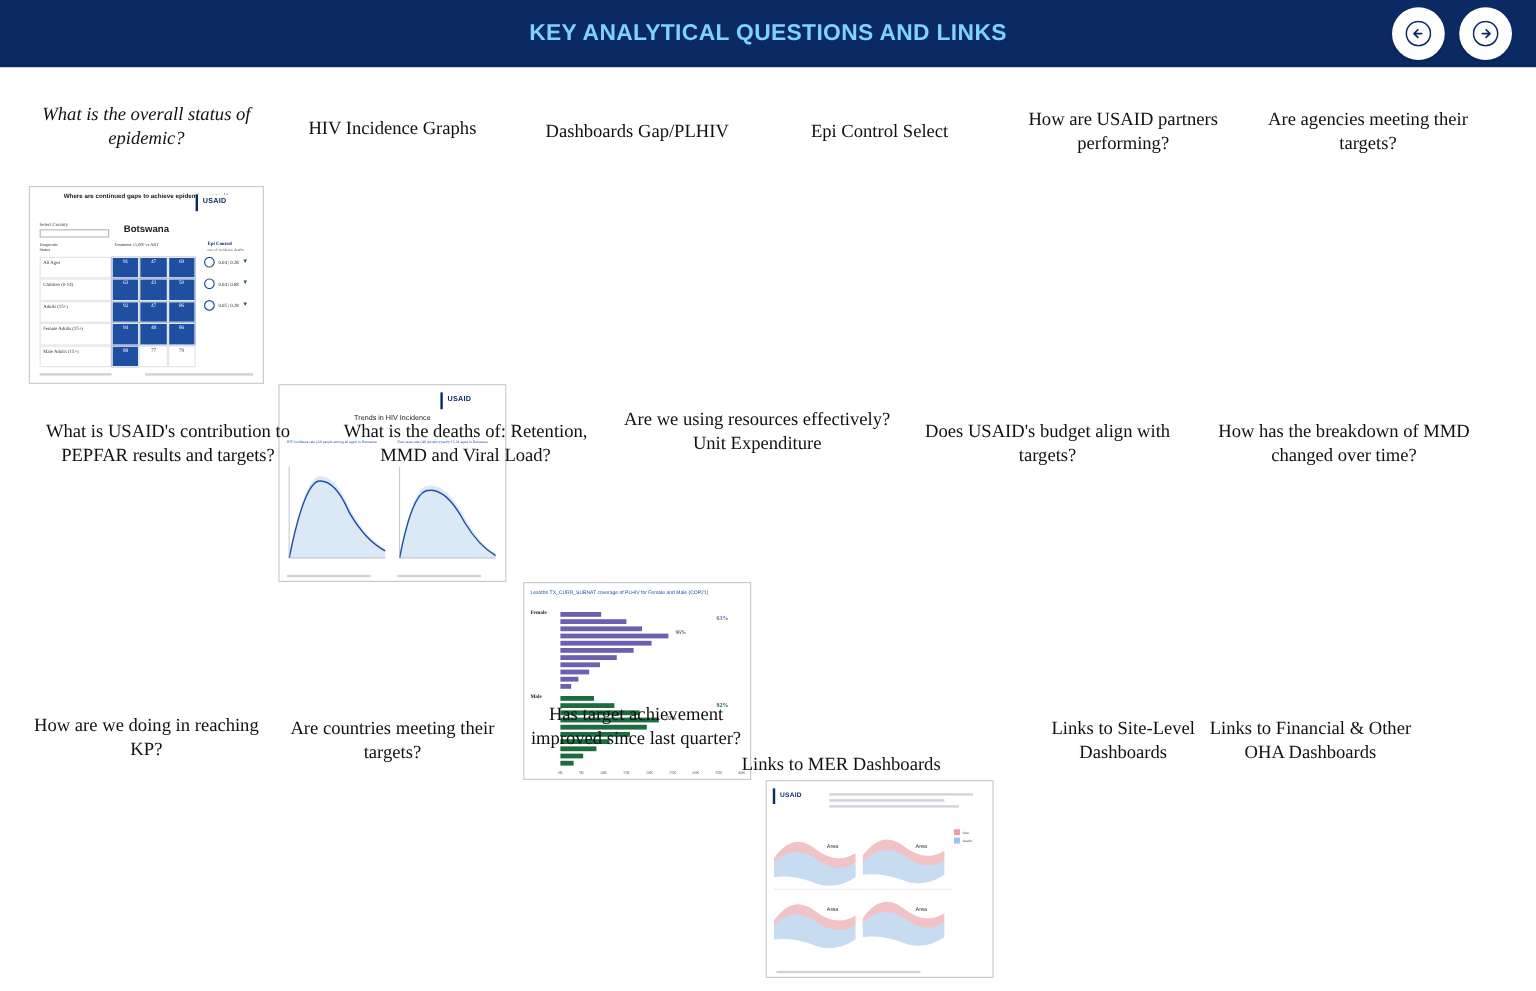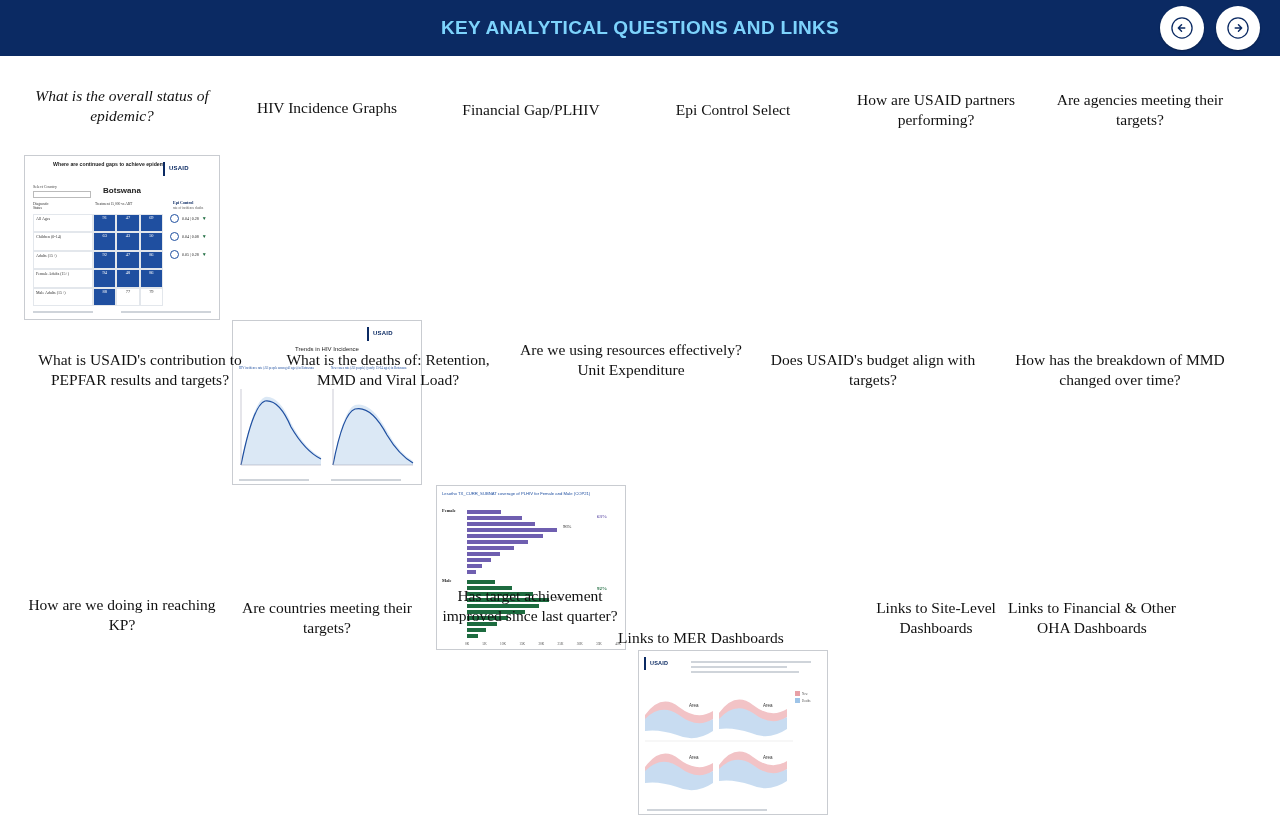--- a/index.html
+++ b/index.html
@@ -174,21 +174,21 @@
         <path d="M2 82 Q12 30 24 26 Q40 22 56 52 Q68 72 82 80" fill="none" stroke="#1f4fa0" stroke-width="1.2"></path>
         <line x1="2" y1="82" x2="82" y2="82" stroke="#aab" stroke-width=".6"></line>
         <line x1="2" y1="6" x2="2" y2="82" stroke="#aab" stroke-width=".6"></line>
       </svg>
       <div class="txtline" style="left:6px; top:158px; width:70px;"></div>
       <div class="txtline" style="left:98px; top:158px; width:70px;"></div>
     </div>
   </div>
 
   <div class="cell" style="left:436px; top:100px; width:190px;">
-    <div class="cell-label">Financial Gap/PLHIV</div>
+    <div class="cell-label">Dashboards Gap/PLHIV</div>
   </div>
   <div class="thumb" style="left:436px; top:155px; width:190px; height:165px;">
     <div class="thumb-inner">
       <div style="position:absolute; left:5px; right:5px; top:5px; font-size:4.2px; color:#1f4fa0; font-family:'Liberation Sans',sans-serif; line-height:1.3;">Lesotho TX_CURR_SUBNAT coverage of PLHIV for Female and Male (COP21)</div>
       <div style="position:absolute; left:5px; top:22px; font-size:4.4px; color:#222; font-weight:bold;">Female</div>
       <div style="position:absolute; left:5px; top:92px; font-size:4.4px; color:#222; font-weight:bold;">Male</div>
 
       <div>
         <div class="bar pu" style="left:30px; top:24px; width:34px; height:4px;"></div>
         <div class="bar pu" style="left:30px; top:30px; width:55px; height:4px;"></div>

